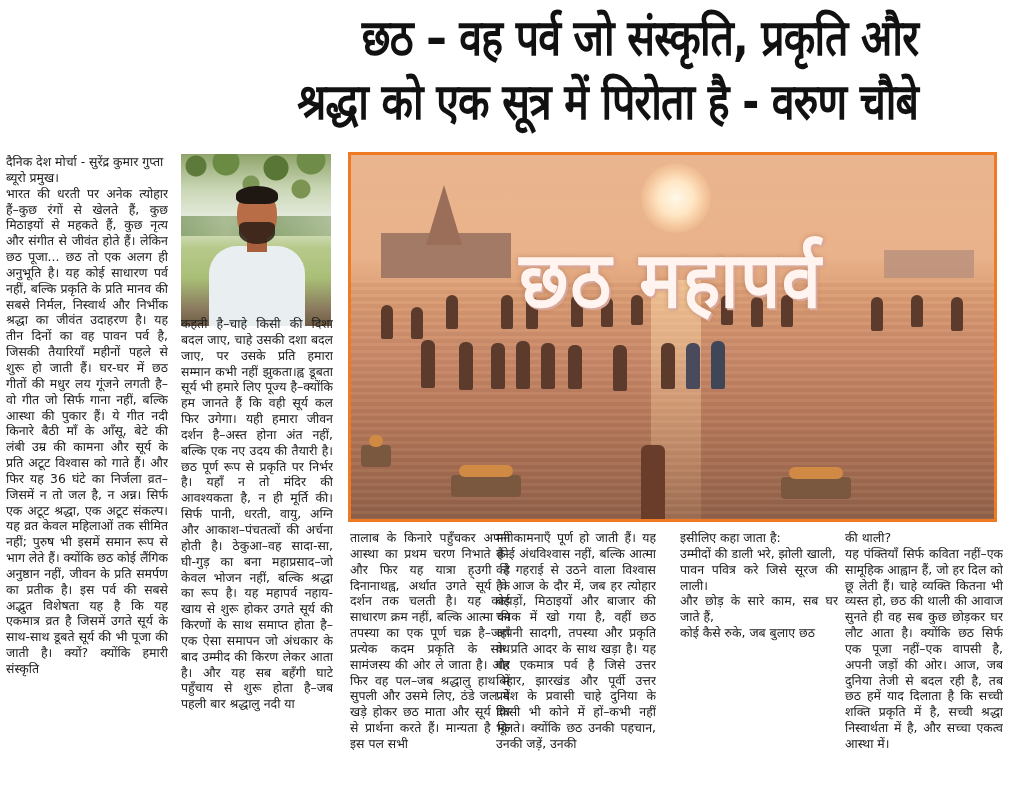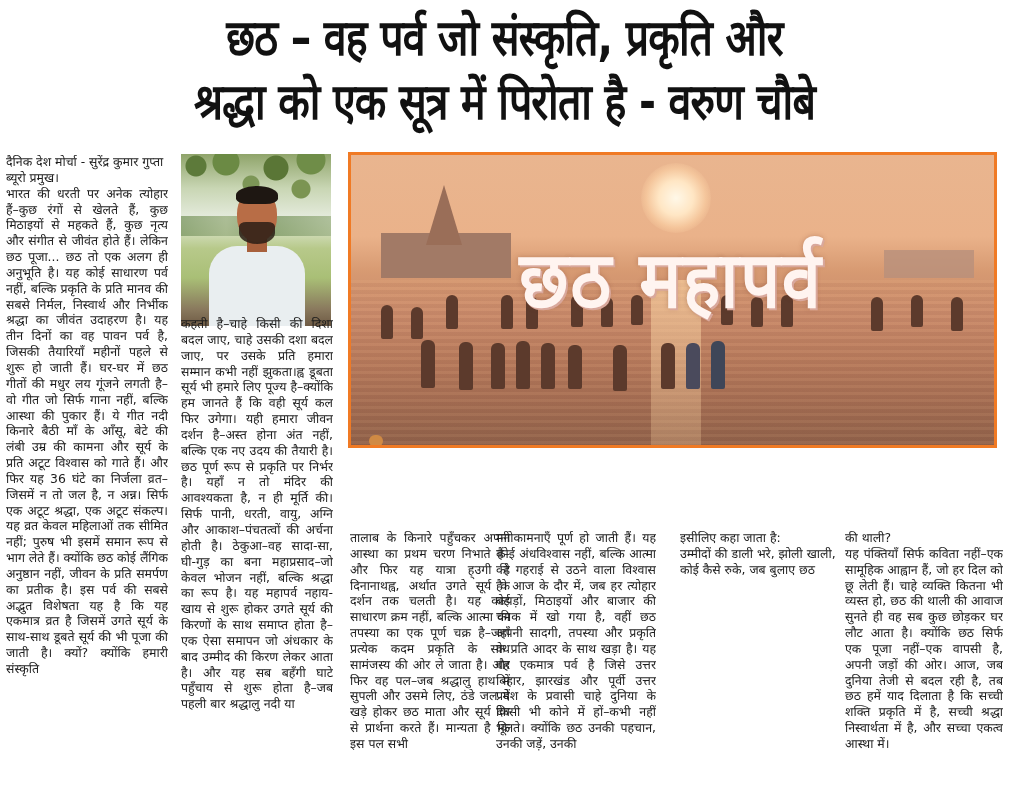--- a/index.html
+++ b/index.html
@@ -1,21 +1,21 @@
 <!DOCTYPE html>
 <html><head>
 <meta charset="utf-8">
 <style>
   * { box-sizing: border-box; margin: 0; padding: 0; }
   html, body { width: 1009px; height: 806px; background: #ffffff; overflow: hidden; }
   body { position: relative; font-family: "DejaVu Sans", sans-serif; color: #1a1a1a; }
 
   .headline {
     position: absolute; left: 0; top: 0; width: 1009px; height: 140px;
-    text-align: center;
+    text-align: right;
     font-family: "DejaVu Sans", sans-serif; font-weight: bold;
     color: #111;
   }
   .headline .line {
     display: block; font-size: 50px; line-height: 64px; letter-spacing: -1px;
     transform: scaleX(0.82); transform-origin: center;
     white-space: nowrap;
   }
   .headline .line1 { margin-top: 6px; }
 
@@ -68,21 +68,21 @@
     position: absolute; left: 55px; top: 32px; width: 42px; height: 18px;
     background: #1e1712; border-radius: 50% 50% 30% 30%;
   }
   .author-photo .beard {
     position: absolute; left: 58px; top: 68px; width: 36px; height: 22px;
     background: #2a1d15; border-radius: 20% 20% 50% 50%; opacity: .85;
   }
 
   
   .feature {
-    position: absolute; left: 348px; top: 152px; width: 649px; height: 296px;
+    position: absolute; left: 348px; top: 152px; width: 649px; height: 370px;
     border: 3px solid #f07a24; overflow: hidden;
     background: linear-gradient(180deg, #e9b58f 0%, #eab28a 28%, #d79a72 40%, #c8896a 55%, #b77a5c 70%, #a36c52 85%, #8e6049 100%);
   }
   .feature .sun {
     position: absolute; left: 290px; top: 8px; width: 70px; height: 70px; border-radius: 50%;
     background: radial-gradient(circle, #fff8e8 0%, #ffe6c4 35%, rgba(255,215,170,.5) 60%, rgba(255,200,150,0) 75%);
   }
   .feature .temple {
     position: absolute; left: 75px; top: 30px; width: 0; height: 0;
     border-left: 18px solid transparent; border-right: 18px solid transparent; border-bottom: 60px solid #9a6e58;
@@ -195,19 +195,21 @@
   <p>तालाब के किनारे पहुँचकर अपनी आस्था का प्रथम चरण निभाते हैं–और फिर यह यात्रा ह्उगी हे दिनानाथह्व, अर्थात उगते सूर्य के दर्शन तक चलती है। यह कोई साधारण क्रम नहीं, बल्कि आत्मा की तपस्या का एक पूर्ण चक्र है–जहाँ प्रत्येक कदम प्रकृति के साथ सामंजस्य की ओर ले जाता है। और फिर वह पल–जब श्रद्धालु हाथ में सुपली और उसमे लिए, ठंडे जल में खड़े होकर छठ माता और सूर्य देव से प्रार्थना करते हैं। मान्यता है कि इस पल सभी</p>
 </div>
 
 <div class="col" id="col4">
   <p>मनोकामनाएँ पूर्ण हो जाती हैं। यह कोई अंधविश्वास नहीं, बल्कि आत्मा की गहराई से उठने वाला विश्वास है। आज के दौर में, जब हर त्योहार कपड़ों, मिठाइयों और बाजार की चमक में खो गया है, वहीं छठ अपनी सादगी, तपस्या और प्रकृति के प्रति आदर के साथ खड़ा है। यह वह एकमात्र पर्व है जिसे उत्तर बिहार, झारखंड और पूर्वी उत्तर प्रदेश के प्रवासी चाहे दुनिया के किसी भी कोने में हों–कभी नहीं भूलते। क्योंकि छठ उनकी पहचान, उनकी जड़ें, उनकी</p>
 </div>
 
 <div class="col" id="col5">
   <p class="ns">इसीलिए कहा जाता है:</p>
   <p>उम्मीदों की डाली भरे, झोली खाली,</p>
+  <p>पावन पवित्र करे जिसे सूरज की लाली।</p>
+  <p>और छोड़ के सारे काम, सब घर जाते हैं,</p>
   <p class="ns">कोई कैसे रुके, जब बुलाए छठ</p>
 </div>
 
 <div class="col" id="col6">
   <p class="ns">की थाली?</p>
   <p>यह पंक्तियाँ सिर्फ कविता नहीं–एक सामूहिक आह्वान हैं, जो हर दिल को छू लेती हैं। चाहे व्यक्ति कितना भी व्यस्त हो, छठ की थाली की आवाज सुनते ही वह सब कुछ छोड़कर घर लौट आता है। क्योंकि छठ सिर्फ एक पूजा नहीं–एक वापसी है, अपनी जड़ों की ओर। आज, जब दुनिया तेजी से बदल रही है, तब छठ हमें याद दिलाता है कि सच्ची शक्ति प्रकृति में है, सच्ची श्रद्धा निस्वार्थता में है, और सच्चा एकत्व आस्था में।</p>
 </div>
 
 </body></html>

